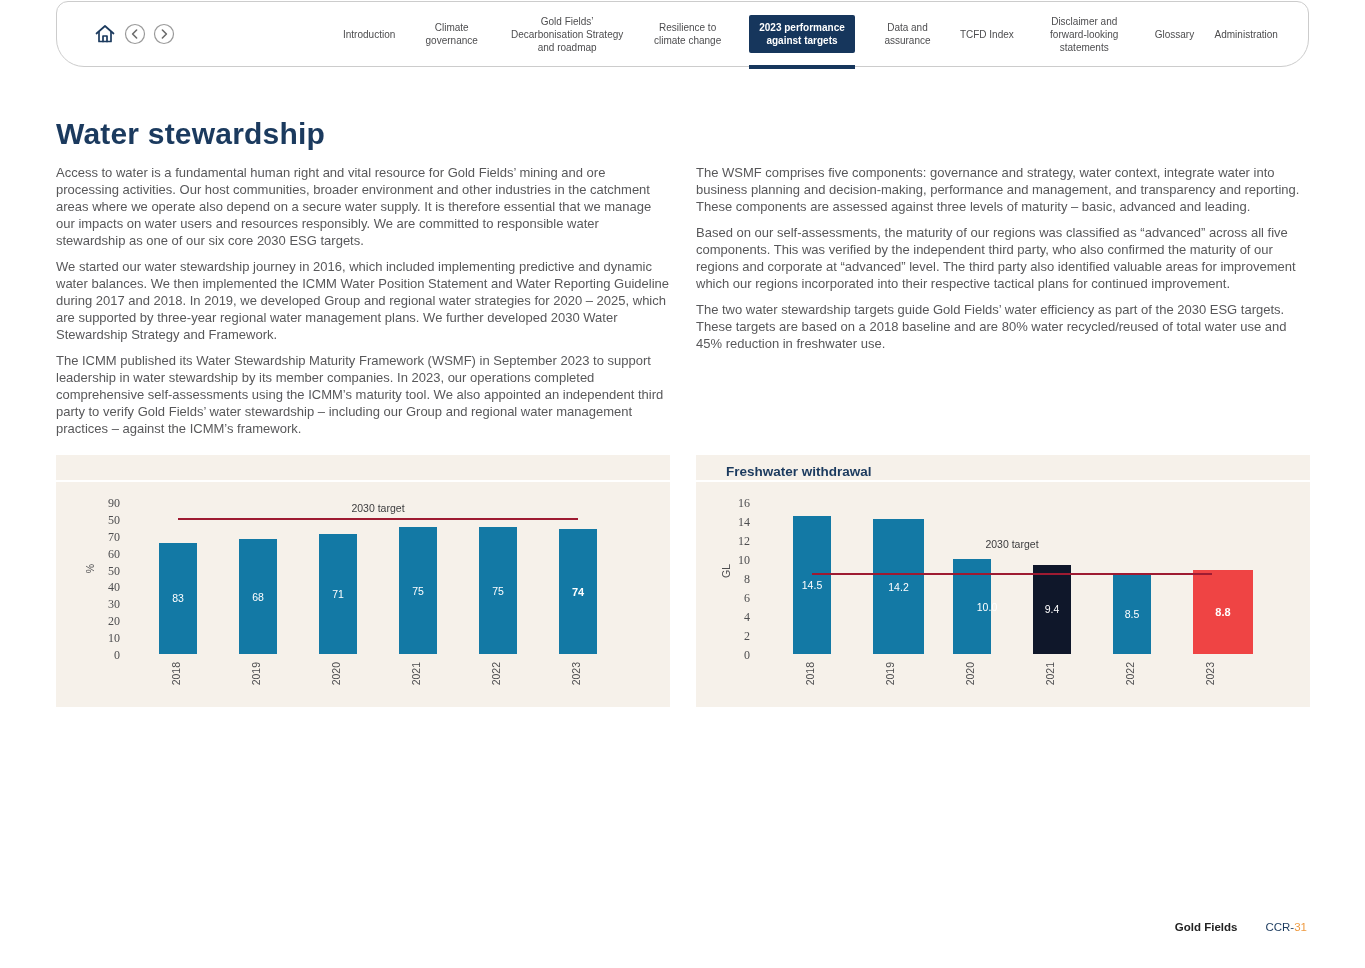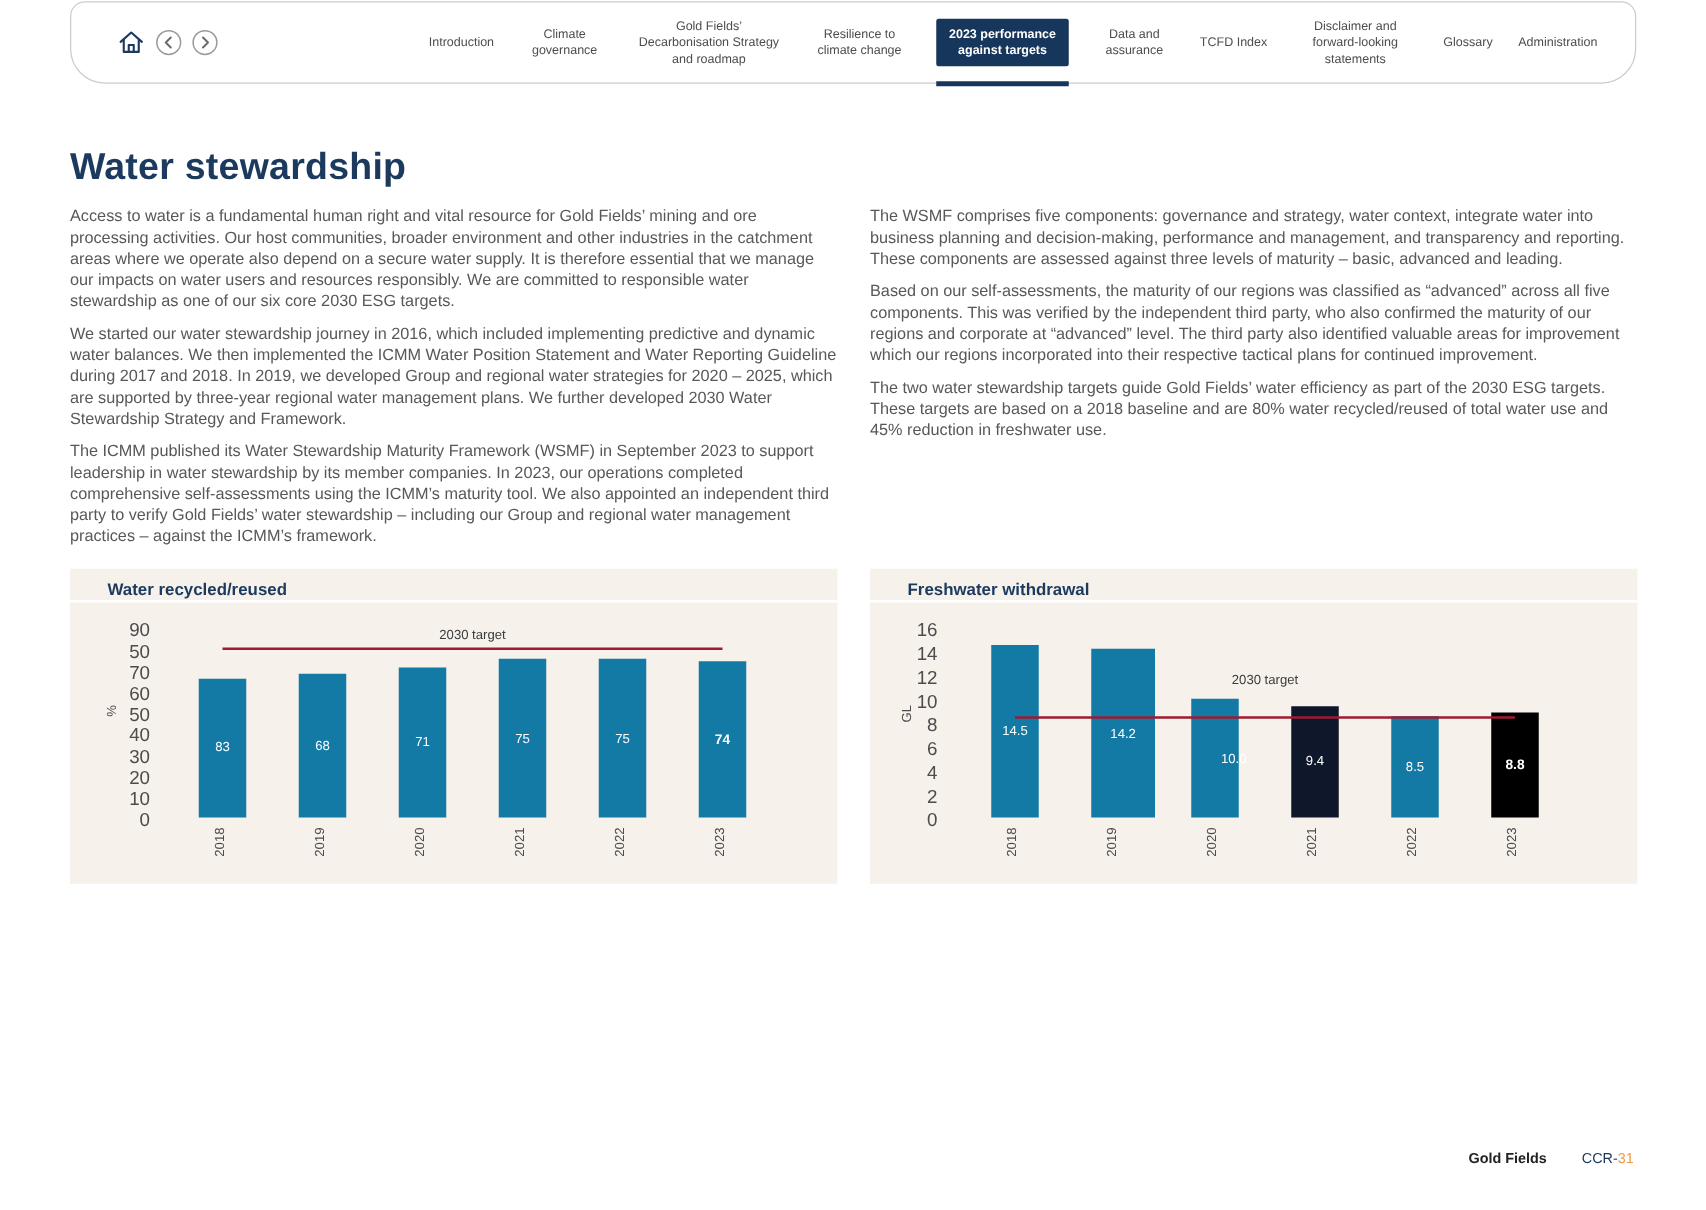--- a/index.html
+++ b/index.html
@@ -66,21 +66,21 @@
     background:#ffffff;
   }
   #chart0 { left:56px; }
   #chart1 { left:696px; }
   .chart-title {
     position:relative; z-index:2; padding:9px 0 0 30px;
     font-size:13.5px; font-weight:bold; color:#1b3a5e;
   }
   .tick {
     position:absolute; width:26px; text-align:right;
-    font-size:15px; color:#4d4d4f;
+    font-size:12px; color:#4d4d4f;font-family:Liberation Serif, serif;
   }
   .yunit, .xlabel {
     position:absolute; font-size:10.5px; color:#4d4d4f;
     writing-mode:vertical-rl; transform:rotate(180deg);
   }
   .bar {
     position:absolute; display:flex; align-items:center; justify-content:center;
     color:#ffffff; font-size:10.5px;
   }
   .bar.last { font-weight:bold; font-size:11px; }
@@ -145,21 +145,20 @@
   <p>We started our water stewardship journey in 2016, which included implementing predictive and dynamic water balances. We then implemented the ICMM Water Position Statement and Water Reporting Guideline during 2017 and 2018. In 2019, we developed Group and regional water strategies for 2020 – 2025, which are supported by three-year regional water management plans. We further developed 2030 Water Stewardship Strategy and Framework.</p>
   <p>The ICMM published its Water Stewardship Maturity Framework (WSMF) in September 2023 to support leadership in water stewardship by its member companies. In 2023, our operations completed comprehensive self-assessments using the ICMM’s maturity tool. We also appointed an independent third party to verify Gold Fields’ water stewardship – including our Group and regional water management practices – against the ICMM’s framework.</p>
 </div>
 <div class="col right">
   <p>The WSMF comprises five components: governance and strategy, water context, integrate water into business planning and decision-making, performance and management, and transparency and reporting. These components are assessed against three levels of maturity – basic, advanced and leading.</p>
   <p>Based on our self-assessments, the maturity of our regions was classified as “advanced” across all five components. This was verified by the independent third party, who also confirmed the maturity of our regions and corporate at “advanced” level. The third party also identified valuable areas for improvement which our regions incorporated into their respective tactical plans for continued improvement.</p>
   <p>The two water stewardship targets guide Gold Fields’ water efficiency as part of the 2030 ESG targets. These targets are based on a 2018 baseline and are 80% water recycled/reused of total water use and 45% reduction in freshwater use.</p>
 </div>
 
 <div class="chart-card" id="chart0">
-  <div class="chart-title">Water recycled/reused</div>
 <div class="tick" style="left: 38px; top: 193px;">0</div>
     <div class="tick" style="left: 38px; top: 176.111px;">10</div>
     <div class="tick" style="left: 38px; top: 159.222px;">20</div>
     <div class="tick" style="left: 38px; top: 142.333px;">30</div>
     <div class="tick" style="left: 38px; top: 125.444px;">40</div>
     <div class="tick" style="left: 38px; top: 108.556px;">50</div>
     <div class="tick" style="left: 38px; top: 91.6667px;">60</div>
     <div class="tick" style="left: 38px; top: 74.7778px;">70</div>
     <div class="tick" style="left: 38px; top: 57.8889px;">50</div>
     <div class="tick" style="left: 38px; top: 41px;">90</div>
@@ -194,21 +193,21 @@
     <div class="bar" style="left: 97px; top: 61.25px; width: 38px; height: 137.75px; background: rgb(19, 121, 165);">14.5</div>
     <div class="xlabel" style="left: 108px; top: 207px;">2018</div>
     <div class="bar" style="left: 177px; top: 64.1px; width: 51px; height: 134.9px; background: rgb(19, 121, 165);">14.2</div>
     <div class="xlabel" style="left: 188px; top: 207px;">2019</div>
     <div class="bar" style="left: 257px; top: 104px; width: 38px; height: 95px; background: rgb(19, 121, 165); padding-left: 30px;">10.0</div>
     <div class="xlabel" style="left: 268px; top: 207px;">2020</div>
     <div class="bar" style="left: 337px; top: 109.7px; width: 38px; height: 89.3px; background: #0f172a;">9.4</div>
     <div class="xlabel" style="left: 348px; top: 207px;">2021</div>
     <div class="bar" style="left: 417px; top: 118.25px; width: 38px; height: 80.75px; background: rgb(19, 121, 165);">8.5</div>
     <div class="xlabel" style="left: 428px; top: 207px;">2022</div>
-    <div class="bar last" style="left: 497px; top: 115.4px; width: 38px; height: 83.6px; background: #000000;">8.8</div>
+    <div class="bar last" style="left: 497px; top: 115.4px; width: 60px; height: 83.6px; background: #ef4444;">8.8</div>
     <div class="xlabel" style="left: 508px; top: 207px;">2023</div>
     <div class="target-line" style="left: 116px; width: 400px; top: 118.2px; background: rgb(158, 27, 50);"></div>
     <div class="target-label" style="left: 268px; top: 83.2px;">2030 target</div>
   </div>
 
 <div class="footer">
   <span class="brand">Gold Fields</span>
   <span class="pageno"><span>CCR-</span><span class="num">31</span></span>
 </div>
 

